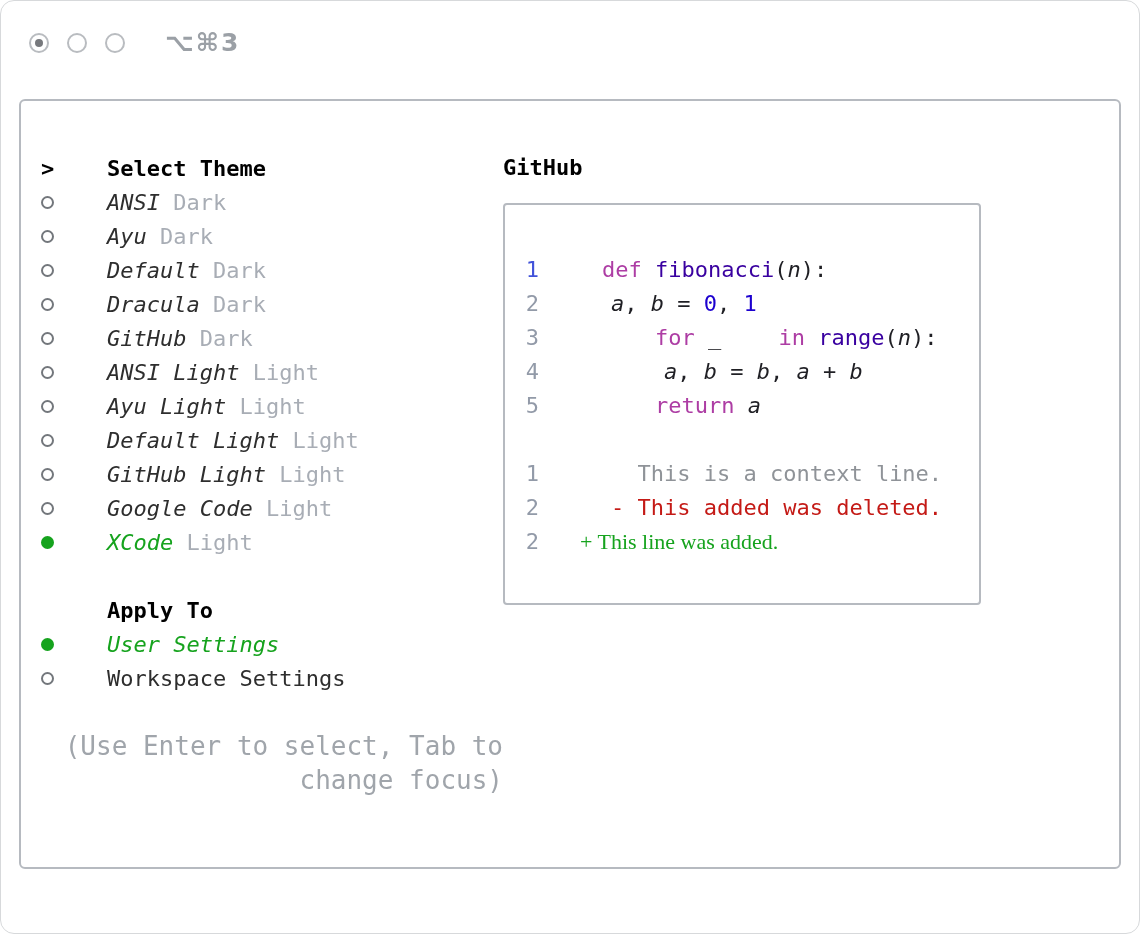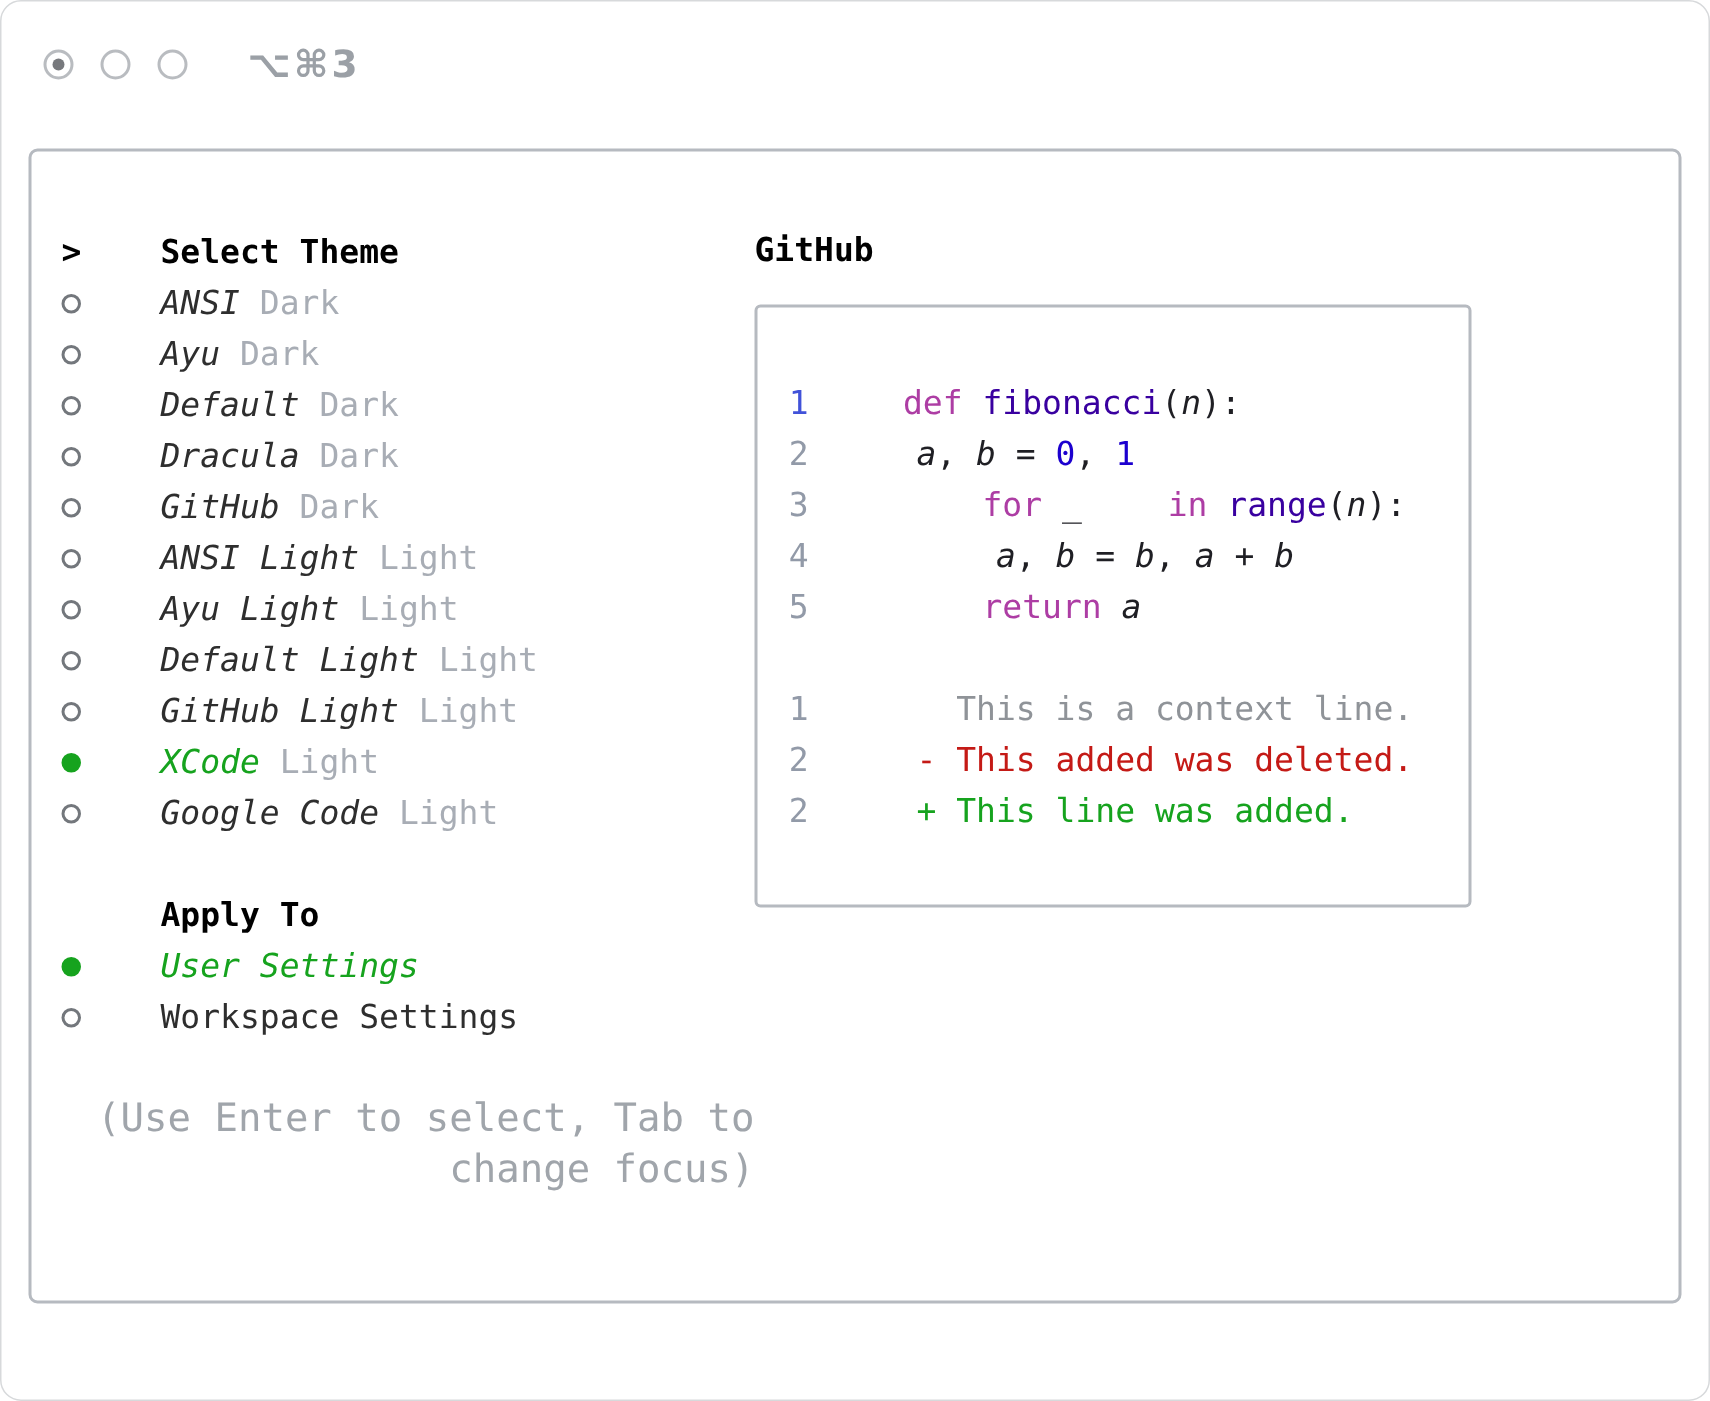--- a/index.html
+++ b/index.html
@@ -40,21 +40,21 @@
   .gutter{width:14px;flex:none;text-align:right;margin-right:19px;color:var(--gutter);}
   .gutter.active{color:var(--gutterActive);}
   .blank{height:34px;}
   .tok-keyword{color:var(--keyword);margin-left:44px;}
   .tok-function{color:var(--function);}
   .tok-number{color:var(--number);}
   .tok-plain{color:var(--plain);}
   .tok-variable{color:var(--plain);font-style:italic;}
   .diff-context{color:var(--context);}
   .diff-deleted{color:var(--deleted);}
-  .diff-added{color:var(--added);}
+  .diff-added{color:var(--added);font-family:Liberation Serif, serif;}
 </style>
 </head>
 <body>
 
 <div class="window">
 
   <div class="titlebar">
     <span class="tl dot"></span>
     <span class="tl"></span>
     <span class="tl"></span>
@@ -121,29 +121,29 @@
             <span class="text"><span class="tname">Default Light</span><span class="variant"> Light</span></span>
           </div>
           <div class="row">
             <span class="marker">
               <span class="radio"></span>
             </span>
             <span class="text"><span class="tname">GitHub Light</span><span class="variant"> Light</span></span>
           </div>
           <div class="row">
             <span class="marker">
+              <span class="radio"></span>
+            </span>
+            <span class="text"><span class="tname">Google Code</span><span class="variant"> Light</span></span>
+          </div>
+          <div class="row">
+            <span class="marker">
               <span class="radio sel"></span>
             </span>
             <span class="text"><span class="tname sel">XCode</span><span class="variant"> Light</span></span>
-          </div>
-          <div class="row">
-            <span class="marker">
-              <span class="radio"></span>
-            </span>
-            <span class="text"><span class="tname">Google Code</span><span class="variant"> Light</span></span>
           </div>
         </div>
 
       <div class="spacer"></div>
 
       <div class="row">
         <span class="marker"></span>
         <span class="text bold">Apply To</span>
       </div>
 

